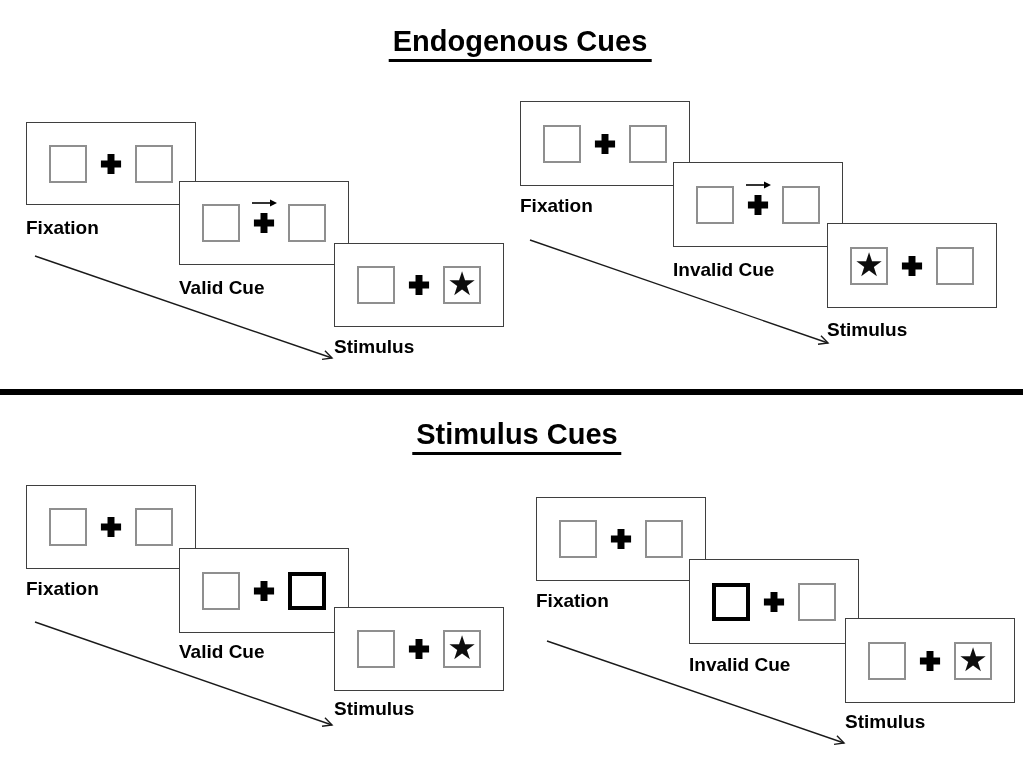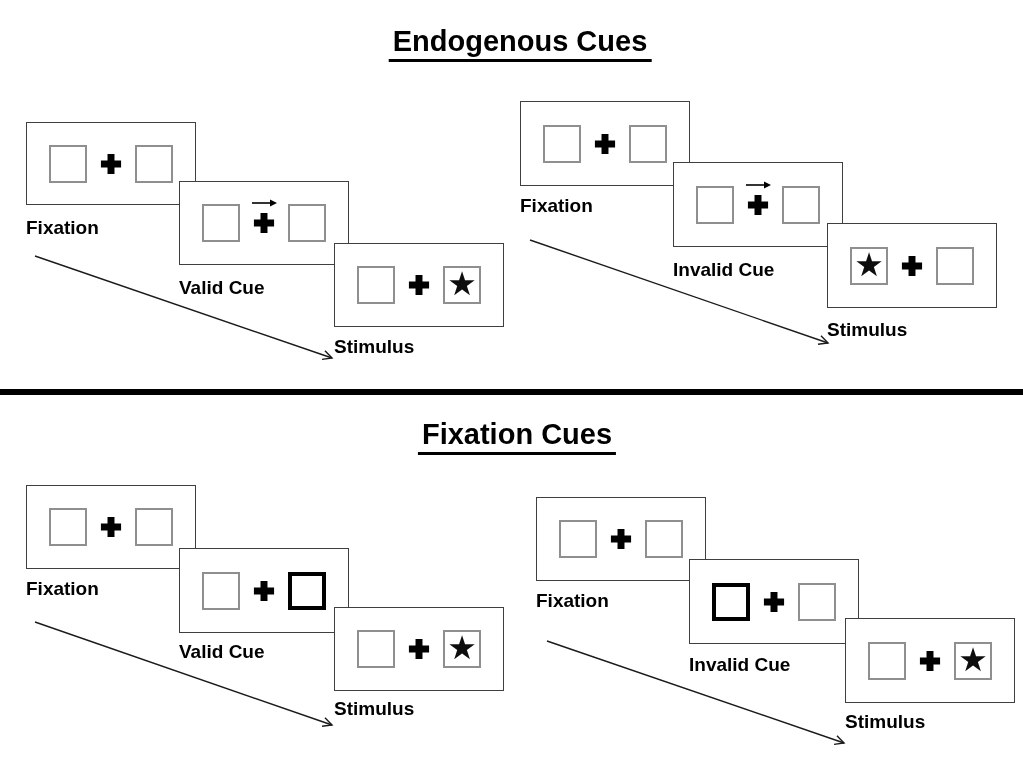--- a/index.html
+++ b/index.html
@@ -41,21 +41,21 @@
 
   <svg width="0" height="0" style="position:absolute">
     <defs>
       <marker id="arrowhead" markerWidth="14" markerHeight="14" refX="10" refY="5.5" orient="auto" markerUnits="userSpaceOnUse">
         <path d="M1,1 L10,5.5 L1,10" fill="none" stroke="#1a1a1a" stroke-width="1.4"></path>
       </marker>
     </defs>
   </svg>
 
   <div class="section-title" style="left:520px;top:25px;">Endogenous Cues</div>
-  <div class="section-title" style="left:517px;top:418px;">Fixation Cues</div>
+  <div class="section-title" style="left:517px;top:418px;">Stimulus Cues</div>
 
   <div id="divider"></div>
 
   <svg class="tarrow" style="left:30px;top:250px;" width="312" height="118">
     <line x1="5" y1="6" x2="302" y2="108" stroke="#1a1a1a" stroke-width="1.4" marker-end="url(#arrowhead)"></line>
   </svg>
 
   <div class="panel" style="left:26px;top:122px;width:170px;height:83px;">
     <div class="sq"></div>
     <div class="plus-wrap">

